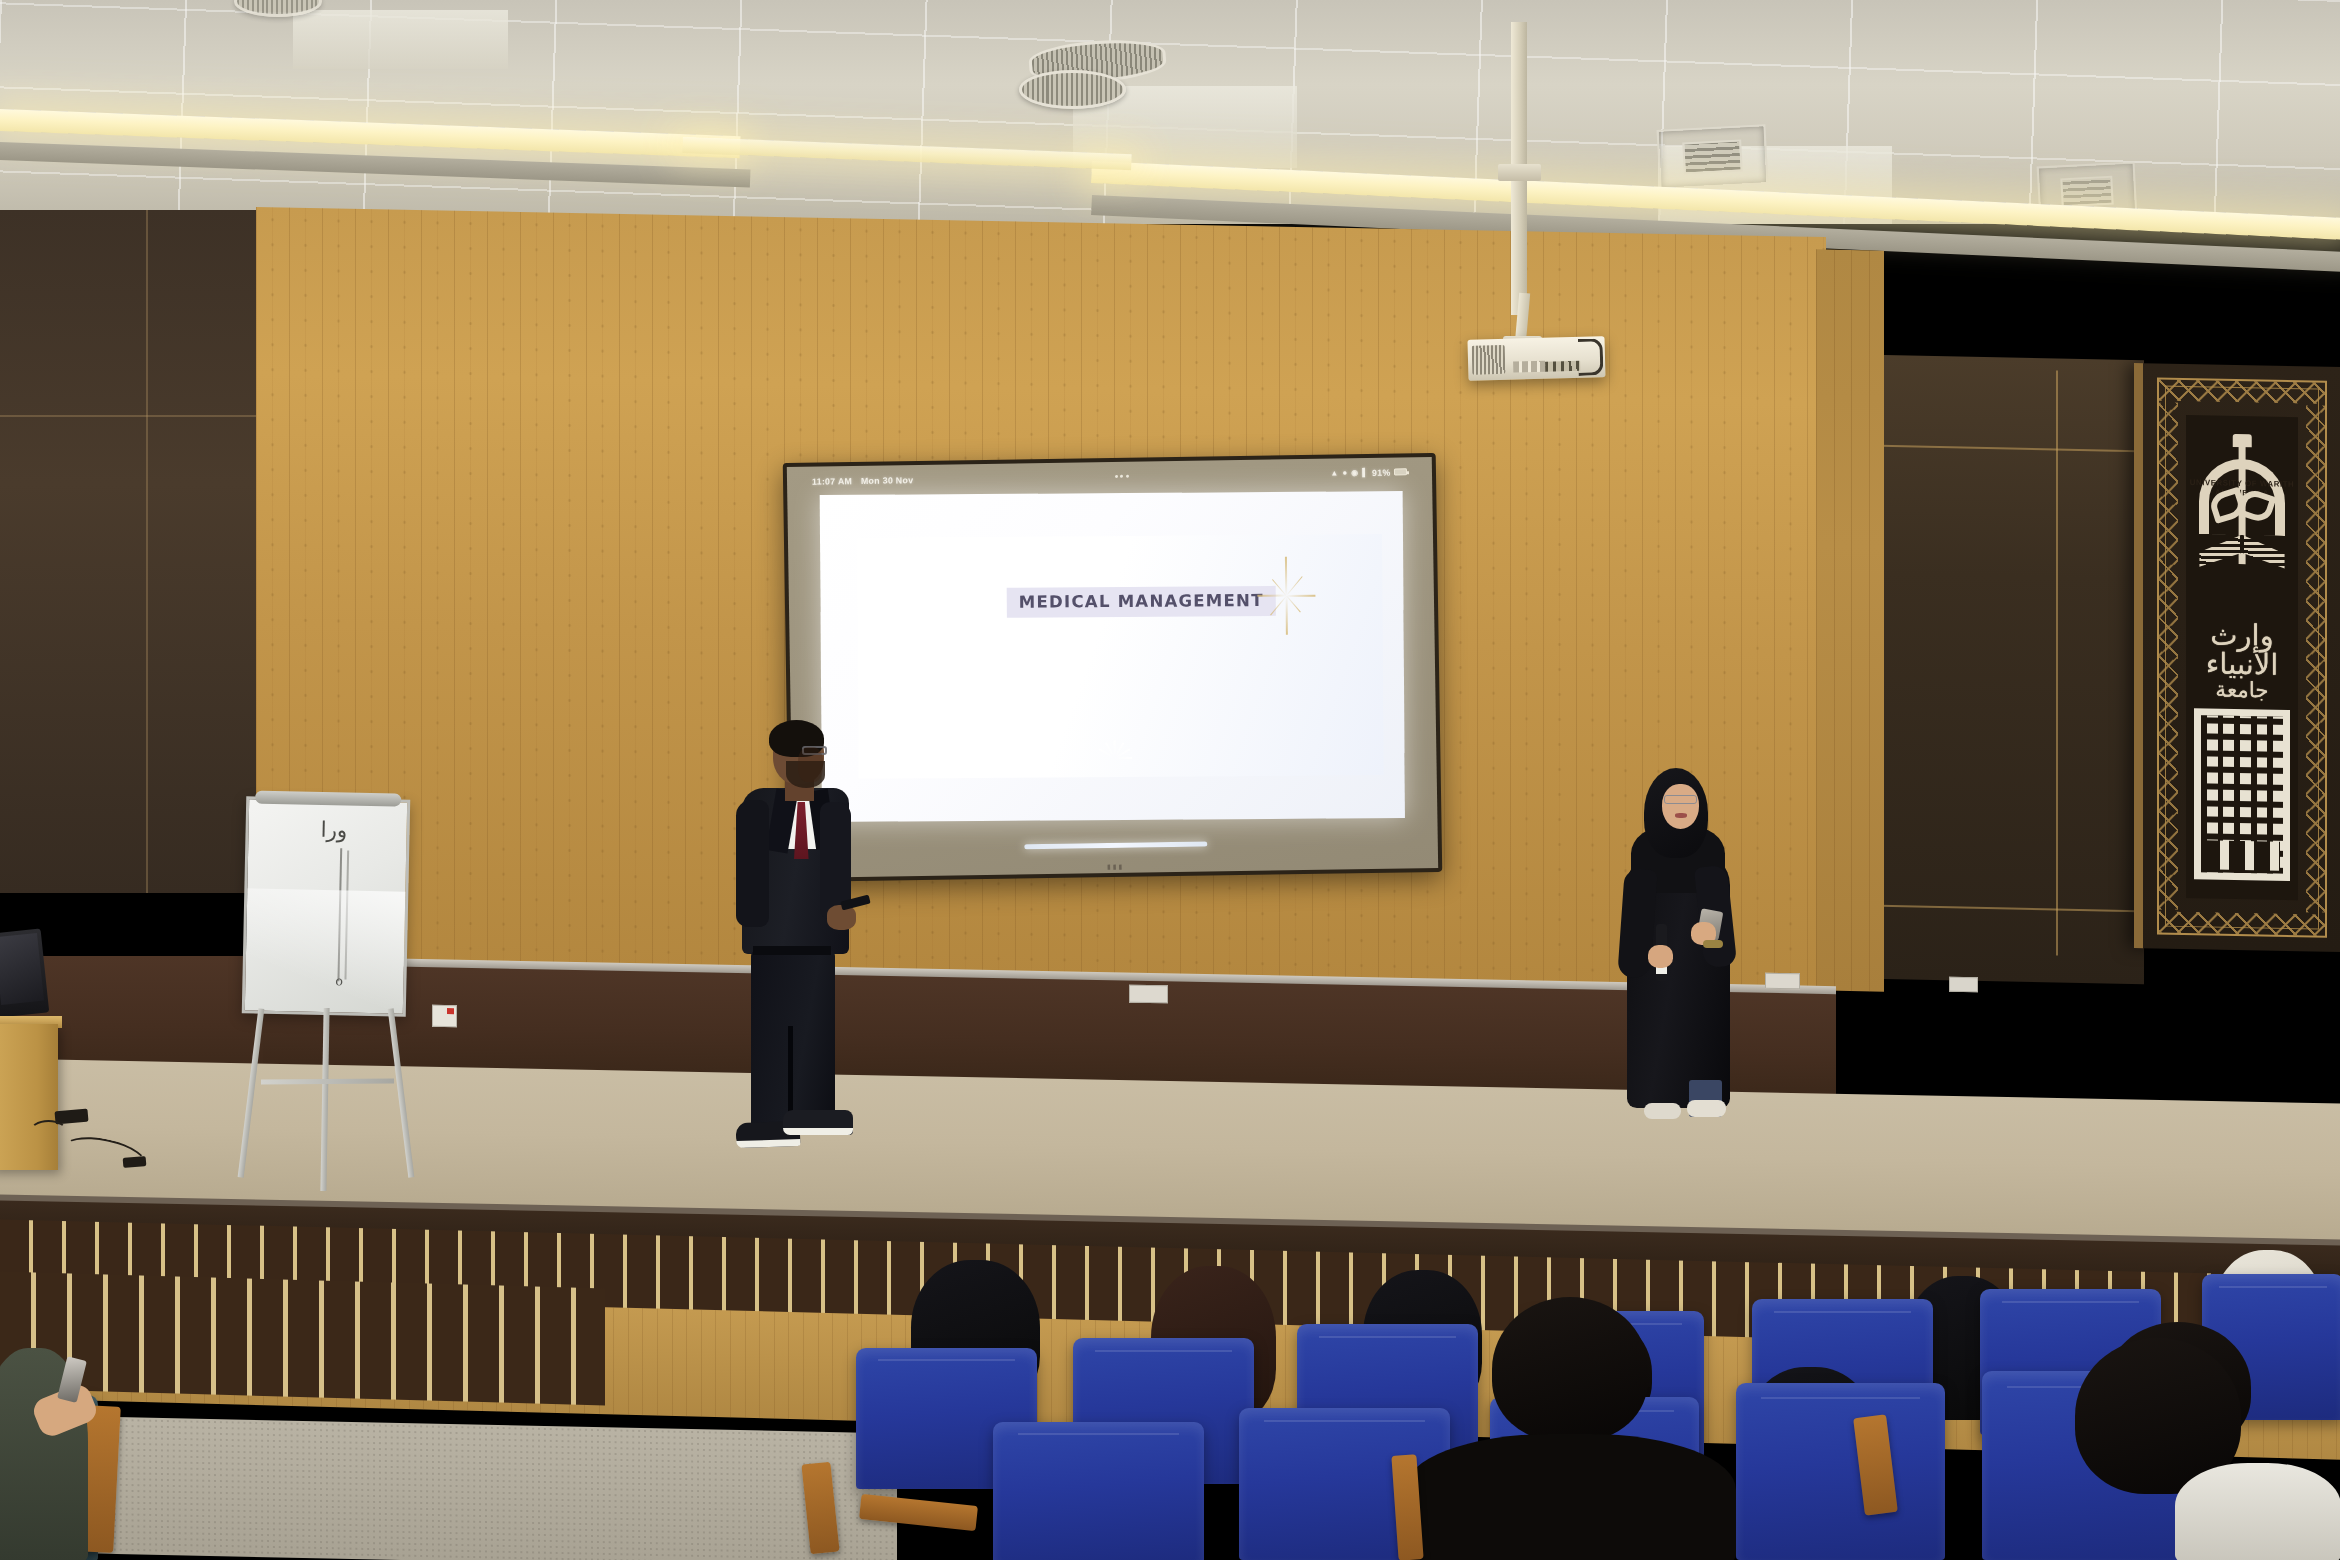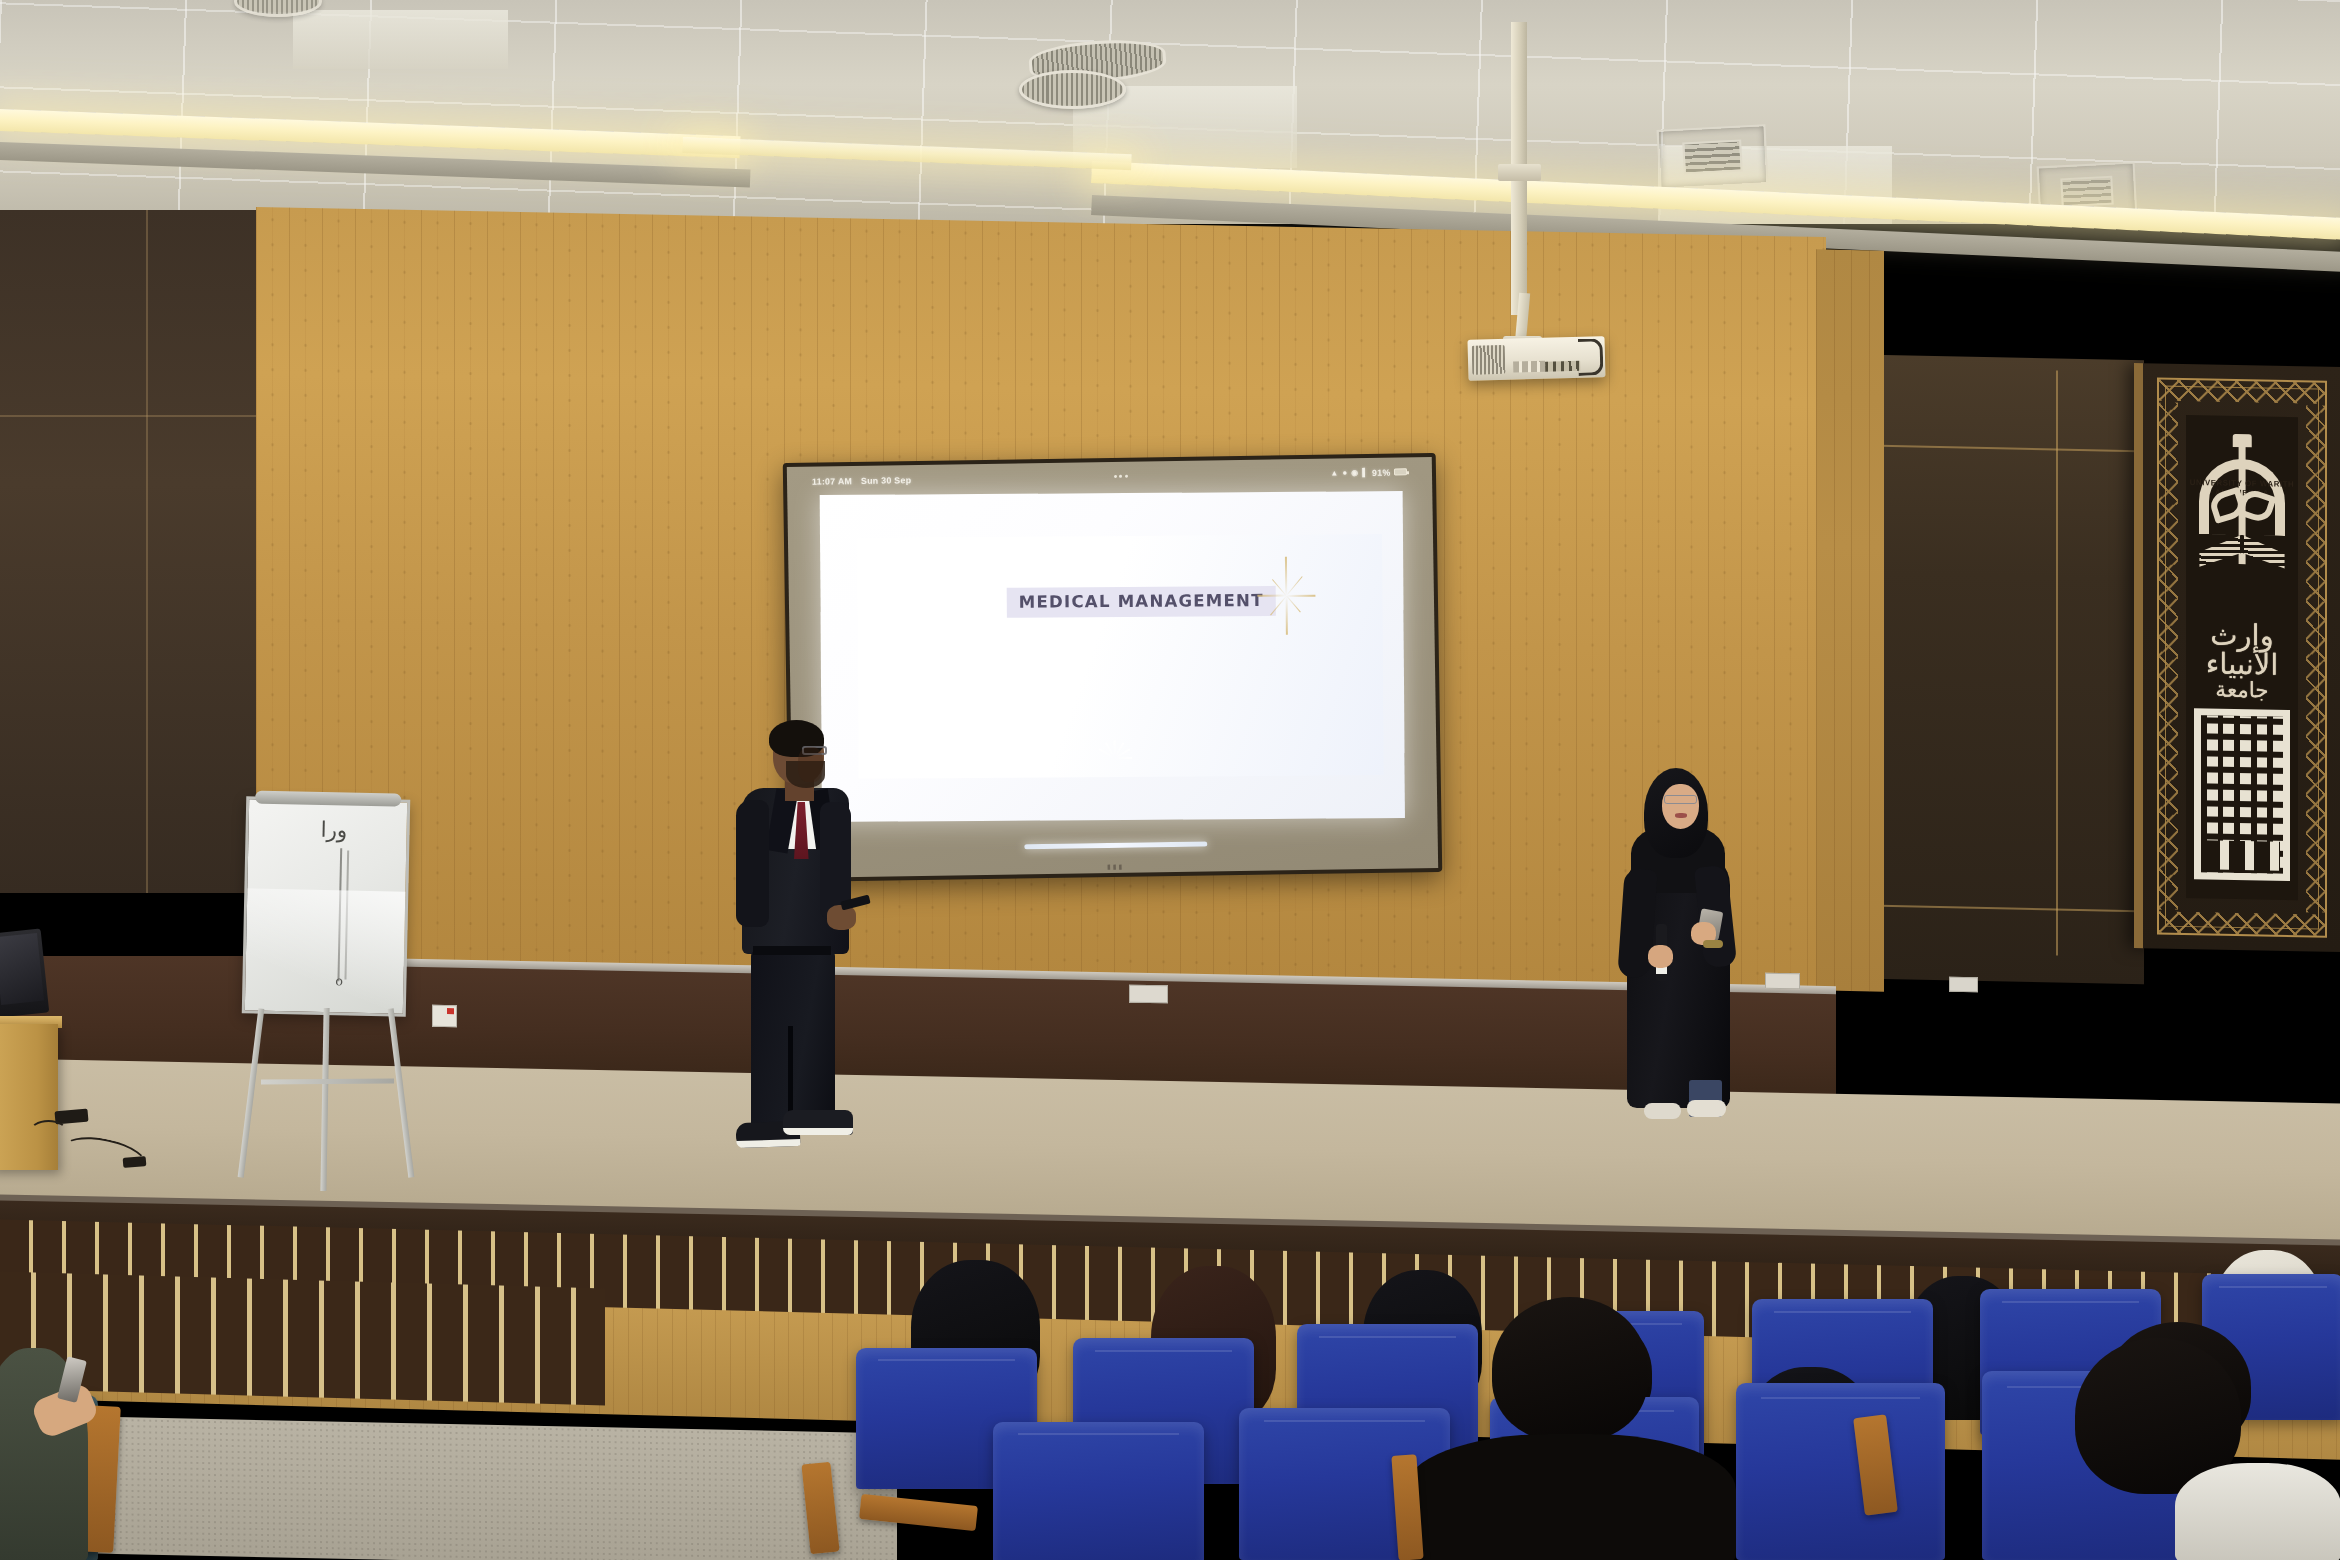--- a/index.html
+++ b/index.html
@@ -697,21 +697,21 @@
     <div class="proj-cable"></div>
   </div>
 
   <div class="screen-wrap">
     <div class="screen-bezel"></div>
     <div class="screen-surface">
 
       <div class="statusbar">
         <div class="sb-left">
           <span>11:07 AM</span>
-          <span>Sun 30 Sep</span>
+          <span>Mon 30 Nov</span>
         </div>
         <div class="sb-dots">
           <i></i>
             <i></i>
             <i></i>
         </div>
         <div class="sb-right">
           <span class="sb-ico">▲</span>
           <span class="sb-ico">●</span>
           <span class="sb-ico">◉</span>

